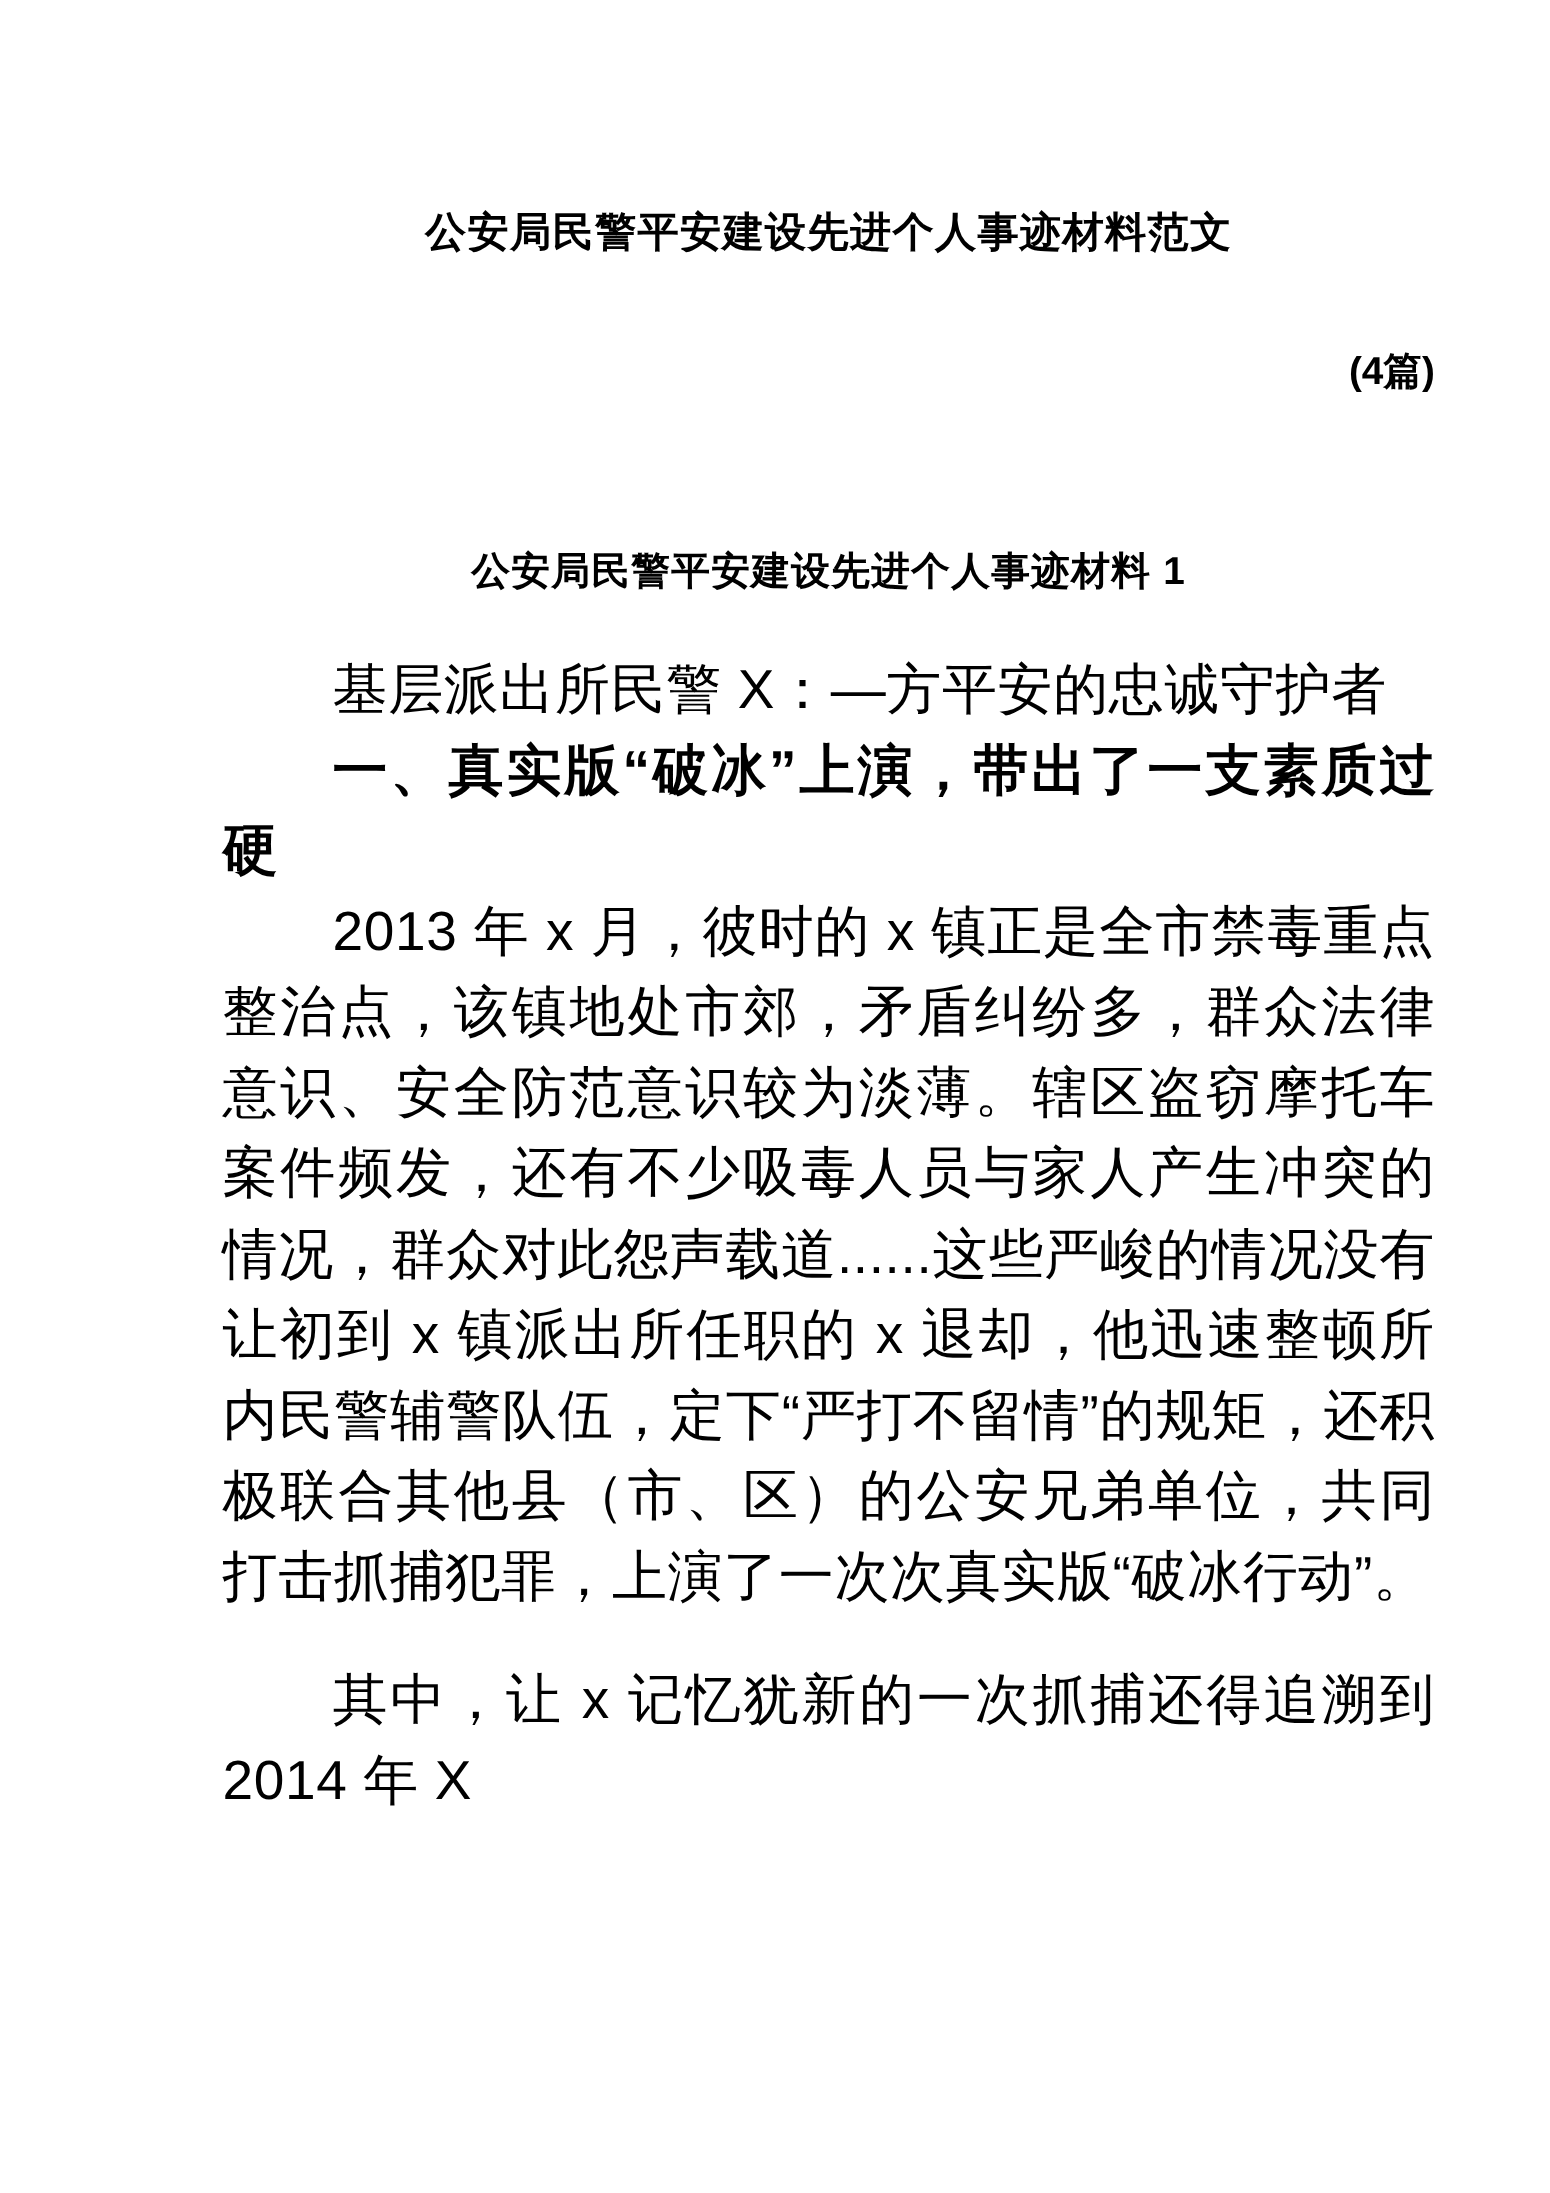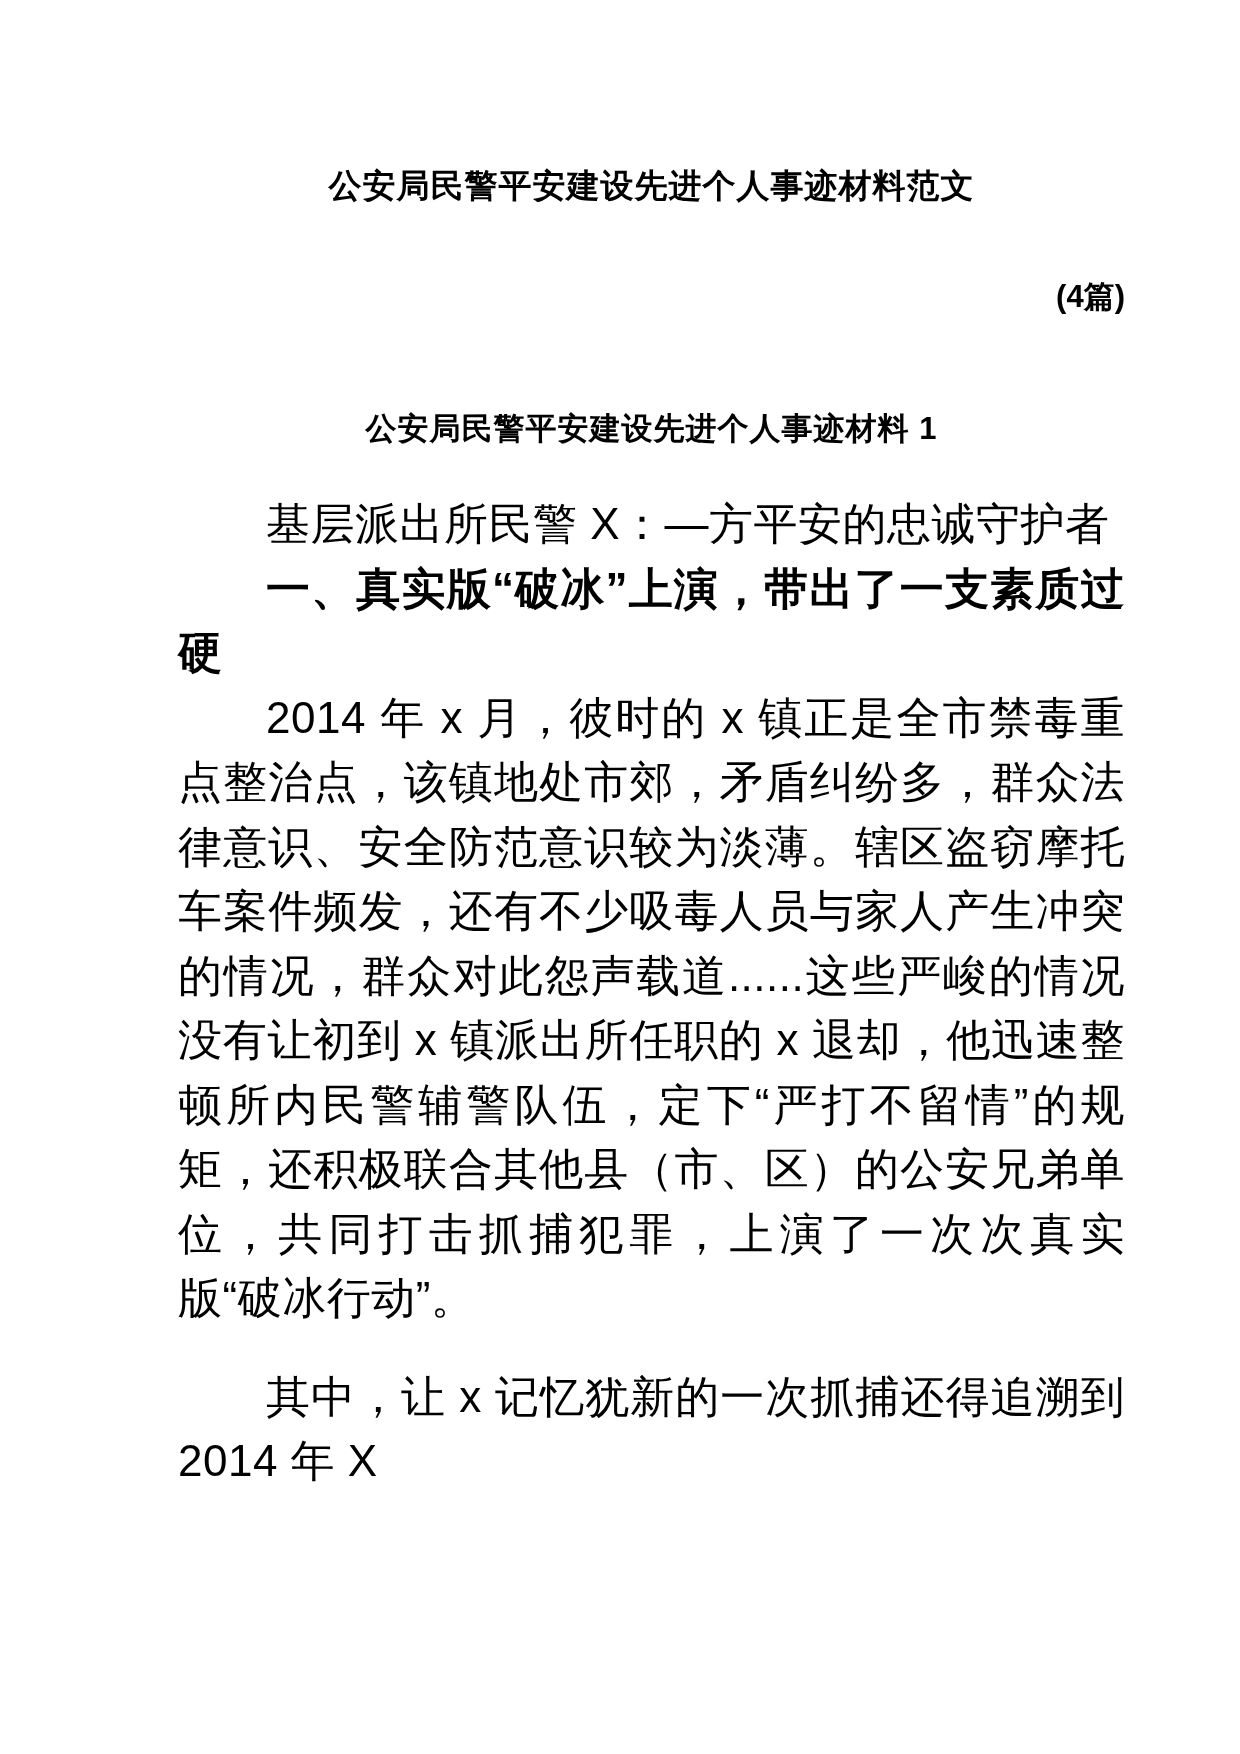--- a/index.html
+++ b/index.html
@@ -11,40 +11,40 @@
     width: 1240px;
     height: 1754px;
     overflow: hidden;
     color: #000000;
     font-family: "Liberation Sans", "DejaVu Sans", sans-serif;
   }
   .page {
     box-sizing: border-box;
     width: 1240px;
     height: 1754px;
-    padding: 164px 115px 0 178px;
+    padding: 164px 92px 0 178px;
     background: #ffffff;
   }
   .doc-title {
     margin: 0;
     text-align: center;
     font-size: 33px;
     line-height: 44px;
     font-weight: 700;
     letter-spacing: 1px;
   }
   .doc-subtitle {
     margin: 67px 0 0 0;
     text-align: right;
     font-size: 31px;
     line-height: 44px;
     font-weight: 700;
   }
   .section-title {
-    margin: 88px 0 0 0;
+    margin: 116px 0 0 0;
     text-align: center;
     font-size: 31px;
     line-height: 44px;
     font-weight: 700;
     letter-spacing: 1px;
   }
   .body-block {
     margin-top: 41px; 
   }
   .body-par {
@@ -75,18 +75,18 @@
 
   <h2 class="section-title">公安局民警平安建设先进个人事迹材料 1</h2>
 
   <div class="body-block">
 
     <p class="body-par">基层派出所民警 X：—方平安的忠诚守护者</p>
 
 
     <p class="body-par subhead">一、真实版“破冰”上演，带出了一支素质过硬</p>
 
-    <p class="body-par">2014 年 x 月，彼时的 x 镇正是全市禁毒重点整治点，该镇地处市郊，矛盾纠纷多，群众法律意识、安全防范意识较为淡薄。辖区盗窃摩托车案件频发，还有不少吸毒人员与家人产生冲突的情况，群众对此怨声载道......这些严峻的情况没有让初到 x 镇派出所任职的 x 退却，他迅速整顿所内民警辅警队伍，定下“严打不留情”的规矩，还积极联合其他县（市、区）的公安兄弟单位，共同打击抓捕犯罪，上演了一次次真实版“破冰行动”。</p>
+    <p class="body-par">2013 年 x 月，彼时的 x 镇正是全市禁毒重点整治点，该镇地处市郊，矛盾纠纷多，群众法律意识、安全防范意识较为淡薄。辖区盗窃摩托车案件频发，还有不少吸毒人员与家人产生冲突的情况，群众对此怨声载道......这些严峻的情况没有让初到 x 镇派出所任职的 x 退却，他迅速整顿所内民警辅警队伍，定下“严打不留情”的规矩，还积极联合其他县（市、区）的公安兄弟单位，共同打击抓捕犯罪，上演了一次次真实版“破冰行动”。</p>
 
     <p class="body-par last-par">其中，让 x 记忆犹新的一次抓捕还得追溯到 2014 年 X</p>
 
   </div>
 </div>
 
 </body></html>

